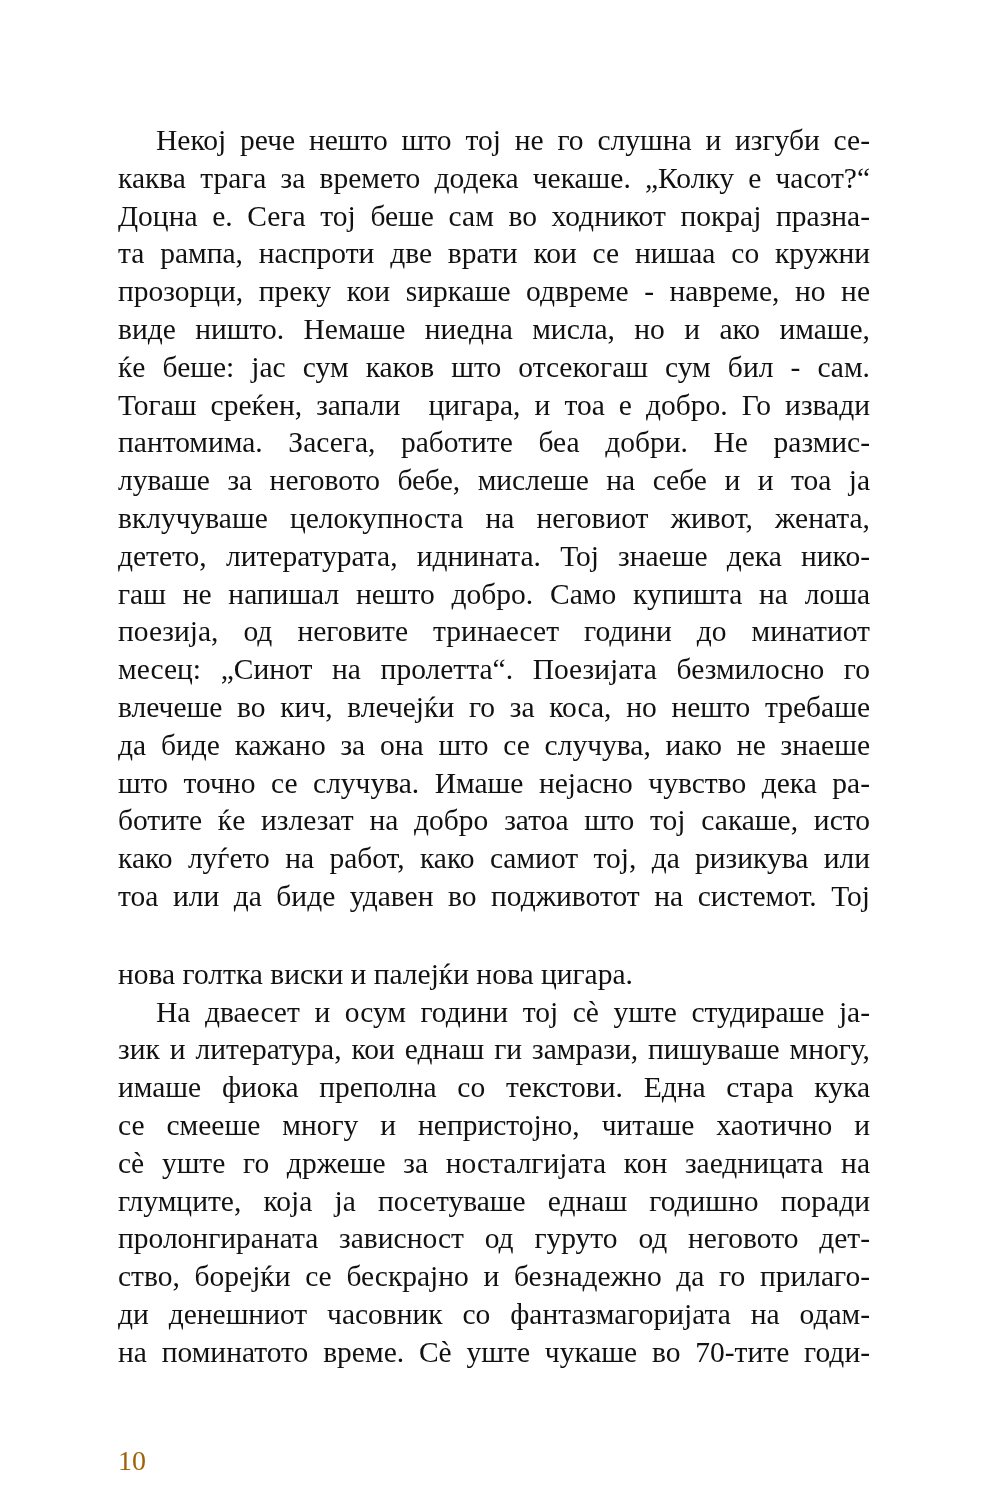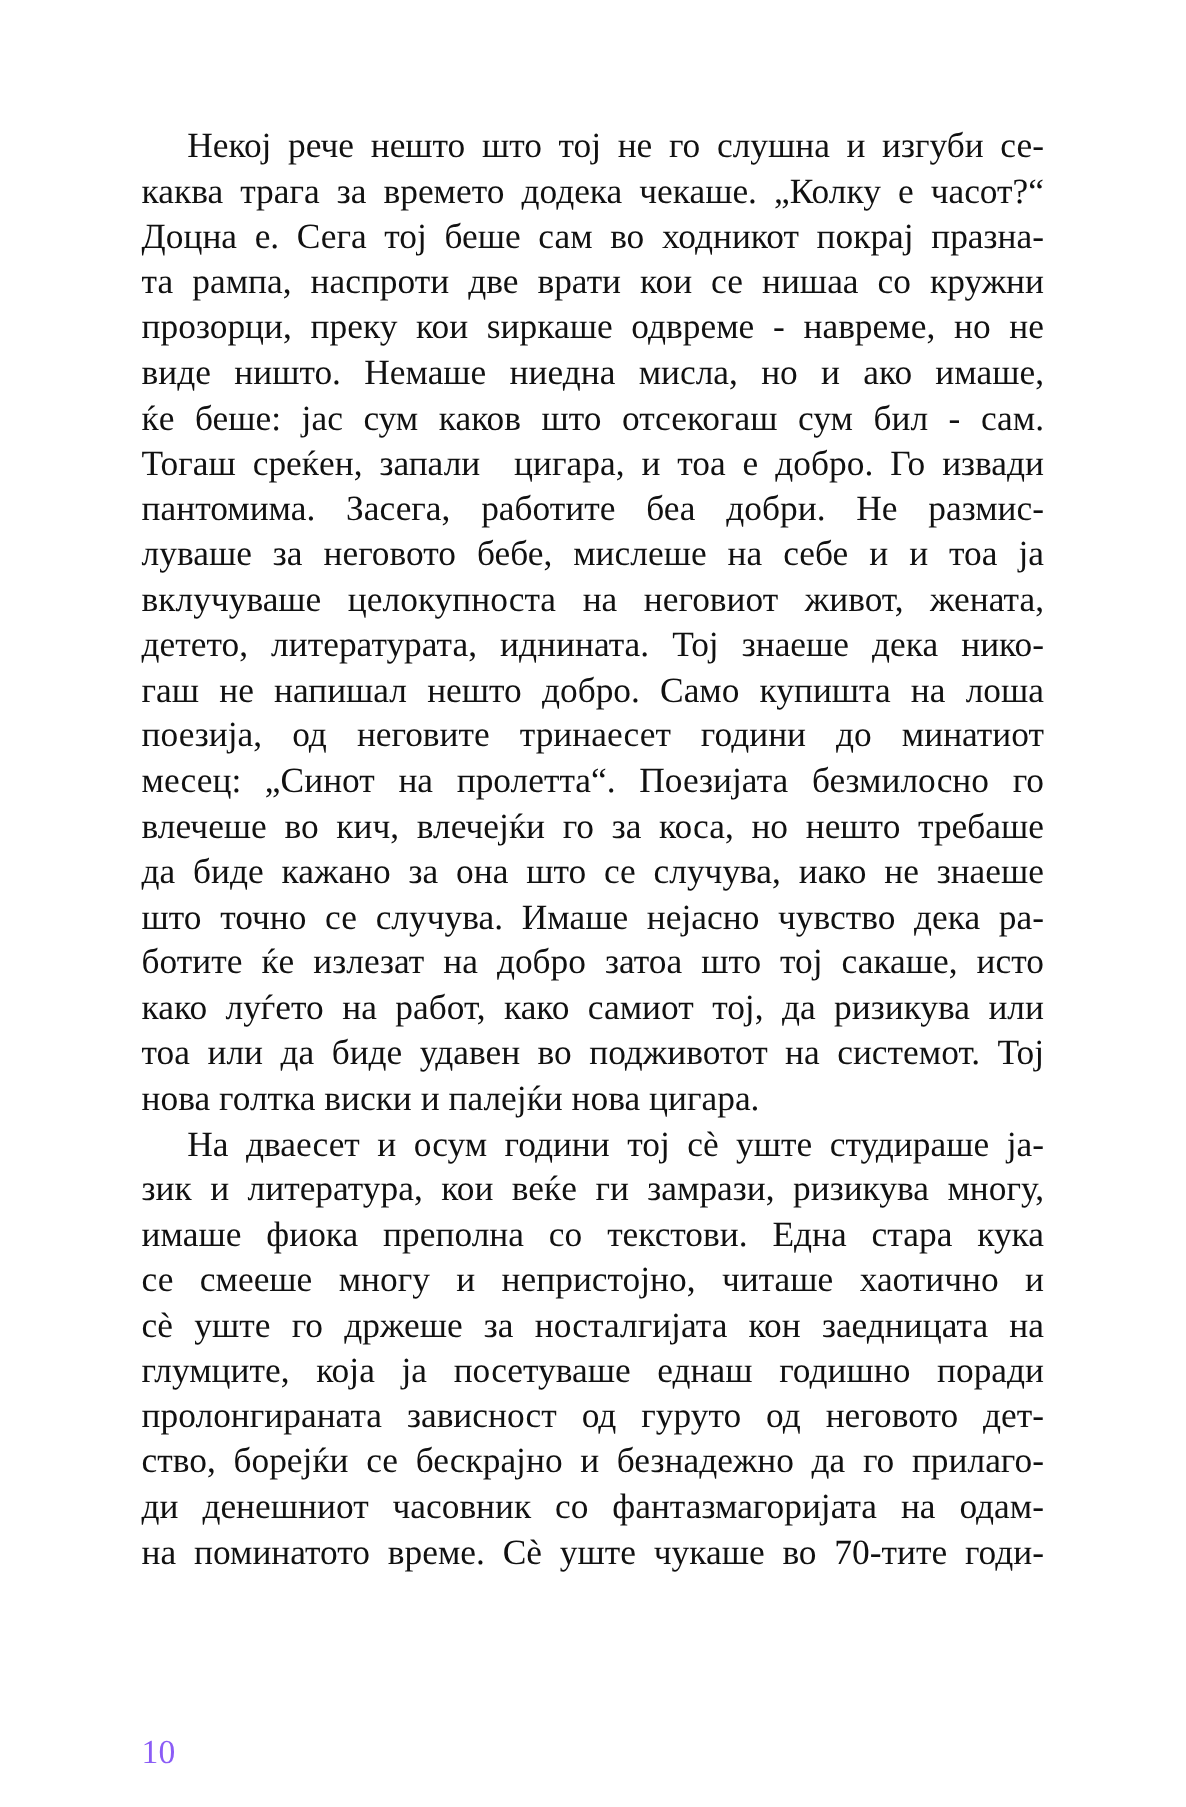--- a/index.html
+++ b/index.html
@@ -22,21 +22,21 @@
     position: absolute;
     left: 0; top: 0;
     width: 988px;
     height: 1506px;
     background: #ffffff;
   }
 
   .text-block {
     position: absolute;
     left: 118px;
-    top: 104px;
+    top: 122px;
     width: 752px;
   }
 
   .paragraph {
     margin: 0;
   }
 
   
   .line {
     display: block;
@@ -46,39 +46,40 @@
     color: #111111;
     white-space: nowrap;
     text-align: justify;
     text-align-last: justify;
     letter-spacing: 0;
   }
   
   .line.last {
     text-align: center;
     text-align-last: left;
+    margin-top: 40px;
   }
   
   .line {
     white-space: normal;
     word-spacing: 0;
   }
 
   .indent {
     display: inline-block;
     width: 38px;
   }
 
   .page-number {
     position: absolute;
     left: 118px;
     top: 1444px;
     font-size: 28px;
     line-height: 34px;
-    color: #8b5cf6;
+    color: #a16207;
     font-family: "Liberation Serif", "DejaVu Serif", serif;
   }
 </style>
 </head>
 <body>
 
 <div class="page">
 
   <div class="text-block">
     <div class="paragraph">
@@ -100,21 +101,21 @@
         <div class="line">влечеше во кич, влечејќи го за коса, но нешто требаше</div>
         <div class="line">да биде кажано за она што се случува, иако не знаеше</div>
         <div class="line">што точно се случува. Имаше нејасно чувство дека ра-</div>
         <div class="line">ботите ќе излезат на добро затоа што тој сакаше, исто</div>
         <div class="line">како луѓето на работ, како самиот тој, да ризикува или</div>
         <div class="line">тоа или да биде удавен во подживотот на системот. Тој</div>
         <div class="line last">нова голтка виски и палејќи нова цигара.</div>
       </div>
     <div class="paragraph">
         <div class="line"><span class="indent"></span>На дваесет и осум години тој сѐ уште студираше ја-</div>
-        <div class="line">зик и литература, кои веќе ги замрази, ризикува многу,</div>
+        <div class="line">зик и литература, кои еднаш ги замрази, пишуваше многу,</div>
         <div class="line">имаше фиока преполна со текстови. Една стара кука</div>
         <div class="line">се смееше многу и непристојно, читаше хаотично и</div>
         <div class="line">сѐ уште го држеше за носталгијата кон заедницата на</div>
         <div class="line">глумците, која ја посетуваше еднаш годишно поради</div>
         <div class="line">пролонгираната зависност од гуруто од неговото дет-</div>
         <div class="line">ство, борејќи се бескрајно и безнадежно да го прилаго-</div>
         <div class="line">ди денешниот часовник со фантазмагоријата на одам-</div>
         <div class="line">на поминатото време. Сѐ уште чукаше во 70-тите годи-</div>
       </div>
   </div>

